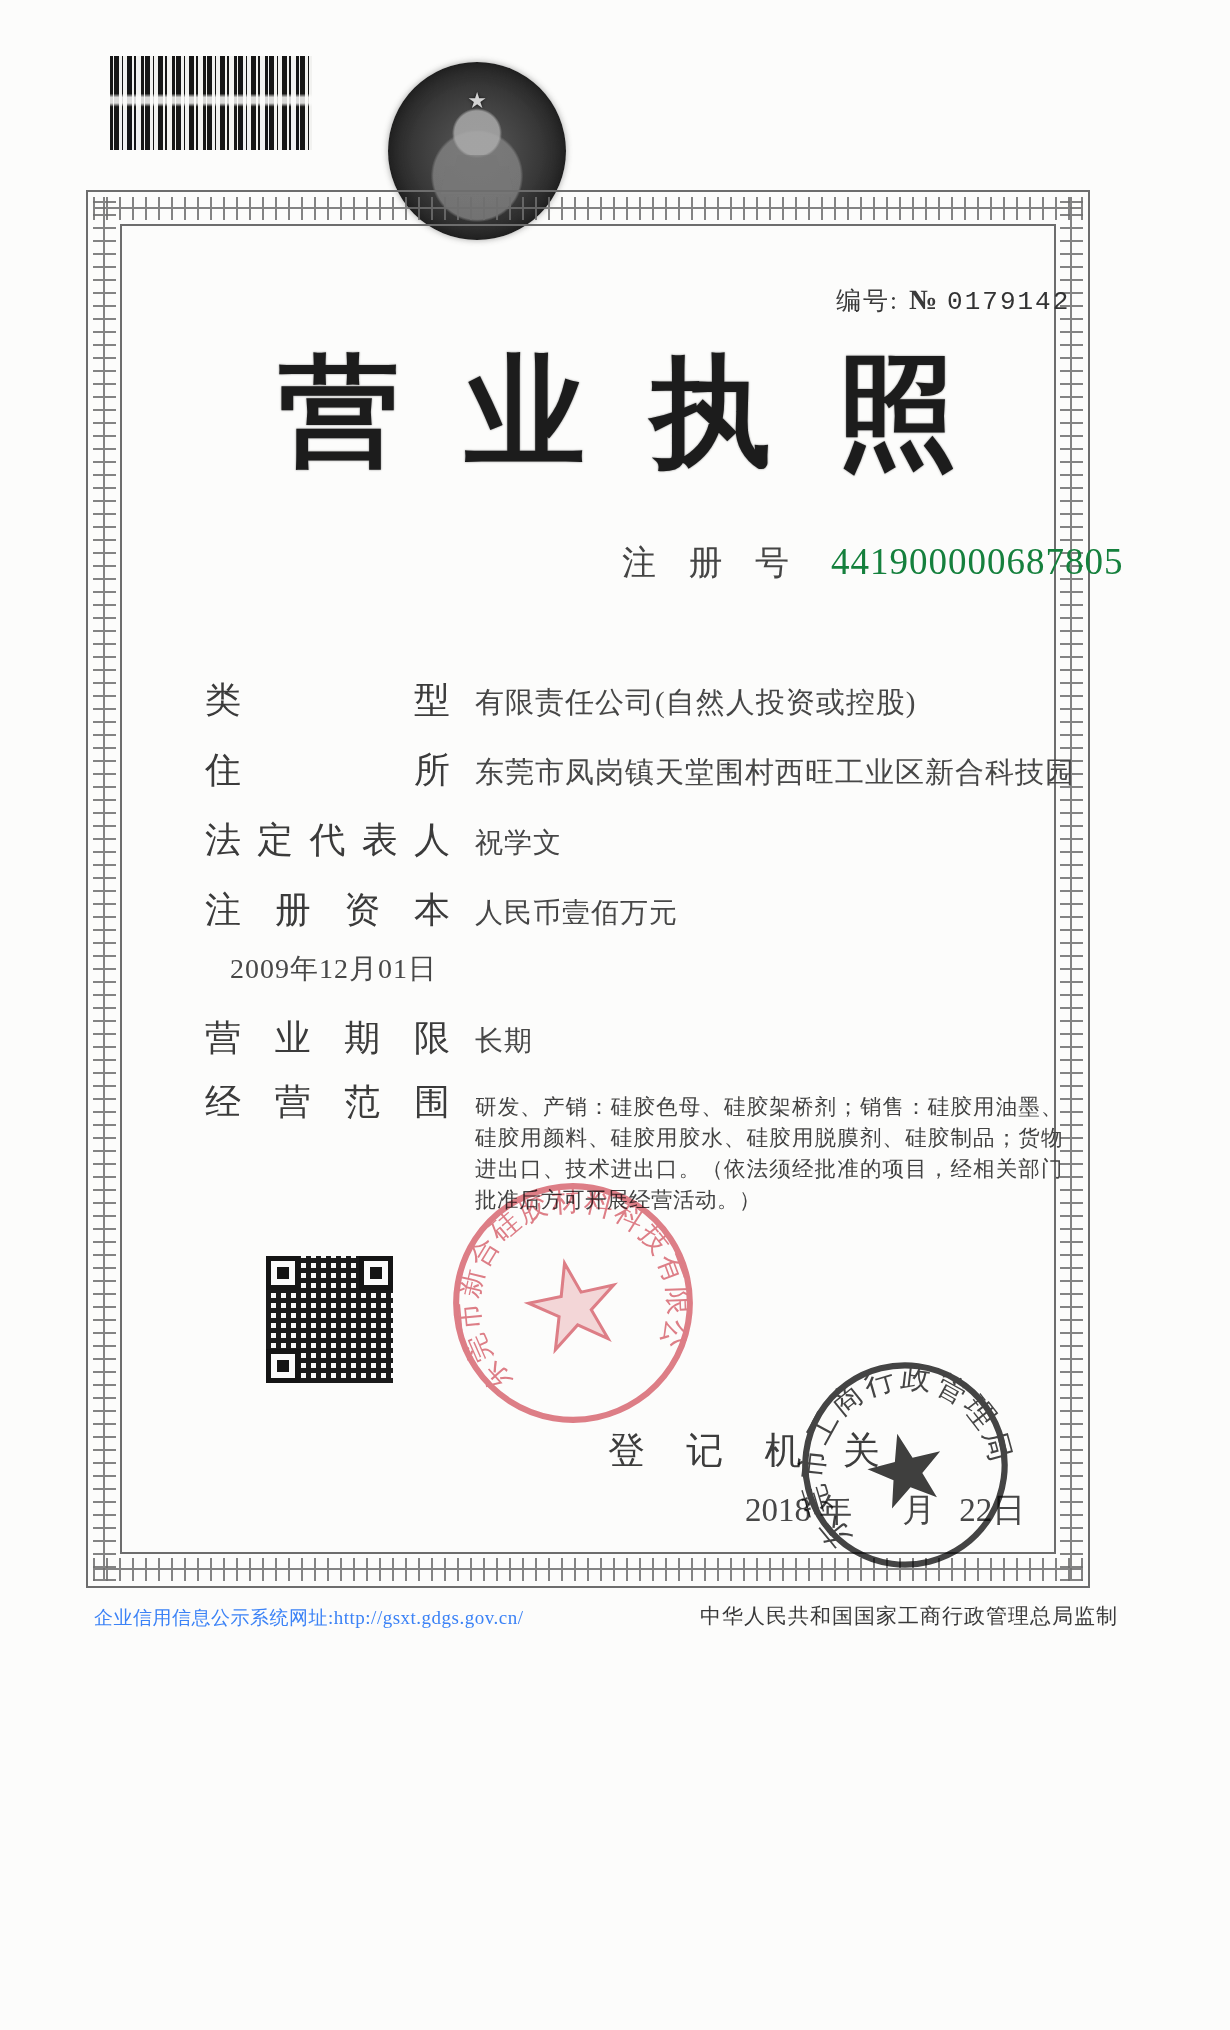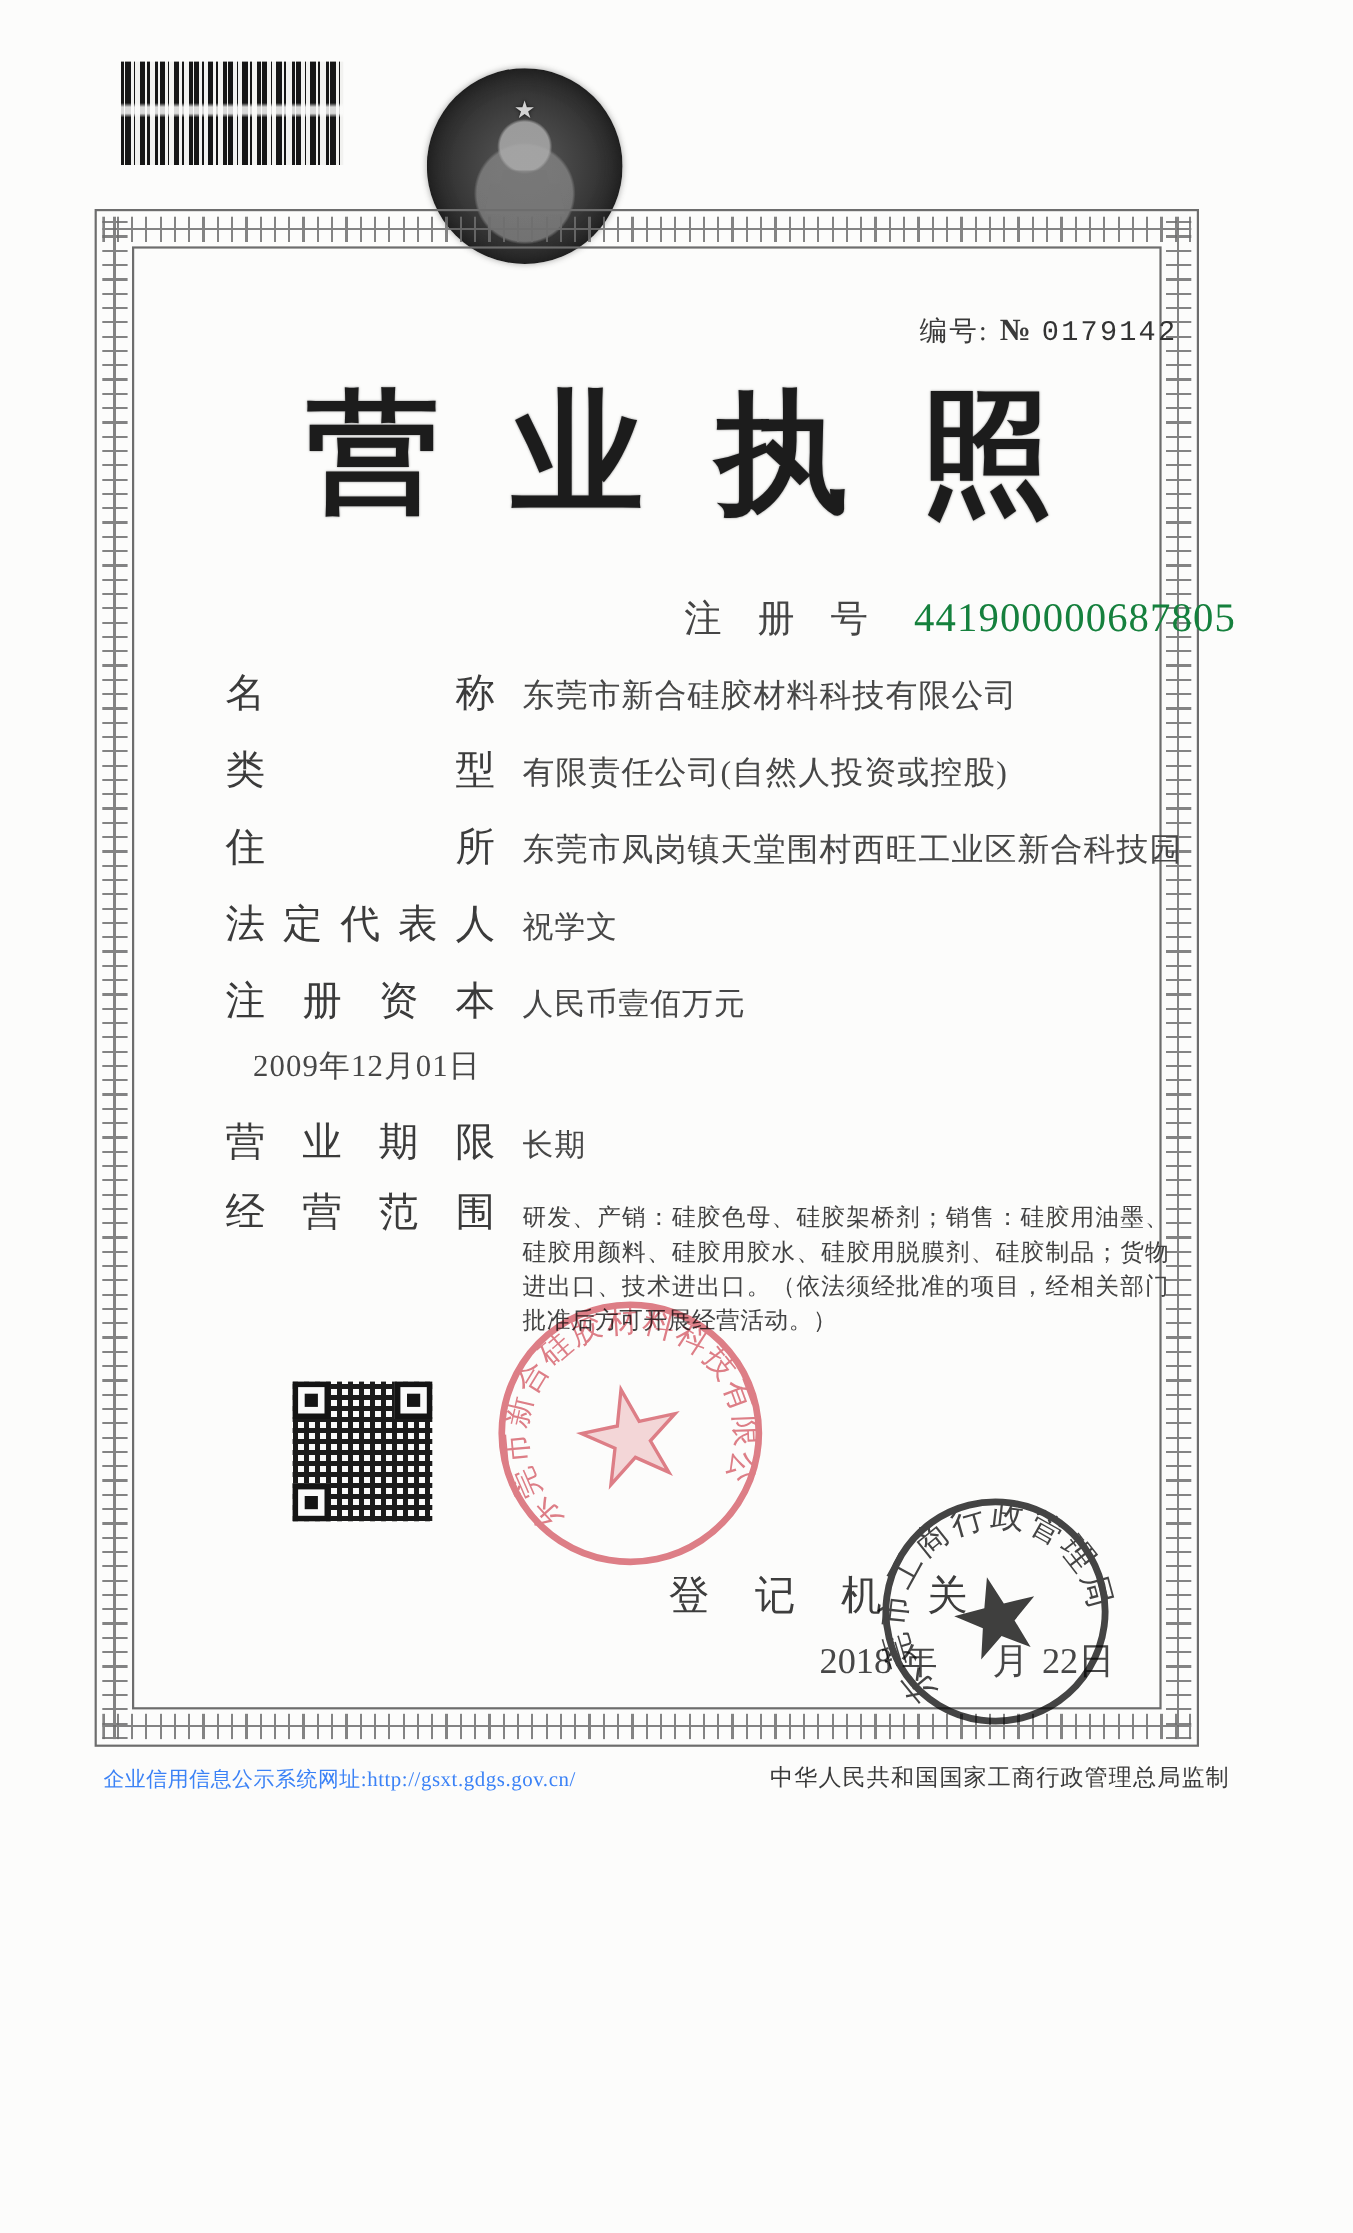--- a/index.html
+++ b/index.html
@@ -129,21 +129,21 @@
   
   .registrar-label {
     position:absolute; left:608px; top:1426px; font-size:37px; letter-spacing:16px;
     color:#3d3d3d; font-weight:500;
   }
   .issue-date {
     position:absolute; left:745px; top:1488px; display:flex; align-items:baseline;
     font-size:33px; color:#474747; z-index:2;
   }
   .issue-date .d-month { margin-left:50px; }
-  .issue-date .d-day { margin-left:12px; }
+  .issue-date .d-day { margin-left:24px; }
 
   
   .footer-left {
     position:absolute; left:94px; top:1605px; font-size:19px; color:#3b82f6; letter-spacing:0.5px;
   }
   .footer-right {
     position:absolute; left:700px; top:1602px; font-size:21px; color:#3a3a3a; font-weight:500; letter-spacing:1px;
   }
 </style>
 </head>
@@ -172,24 +172,20 @@
     <span class="s-number">0179142</span>
   </div>
 
   <div class="license-title">营 业 执 照</div>
 
   <div class="reg-line">
     <span class="r-label">注 册 号</span>
     <span class="r-number">441900000687805</span>
   </div>
 
-  <div class="field-row" style="top:606px">
-    <div class="field-label">名称</div>
-    <div class="field-value">东莞市新合硅胶材料科技有限公司</div>
-  </div>
   <div class="field-row" style="top:676px">
     <div class="field-label">类型</div>
     <div class="field-value">有限责任公司(自然人投资或控股)</div>
   </div>
   <div class="field-row" style="top:746px">
     <div class="field-label">住所</div>
     <div class="field-value">东莞市凤岗镇天堂围村西旺工业区新合科技园</div>
   </div>
   <div class="field-row" style="top:816px">
     <div class="field-label">法定代表人</div>

